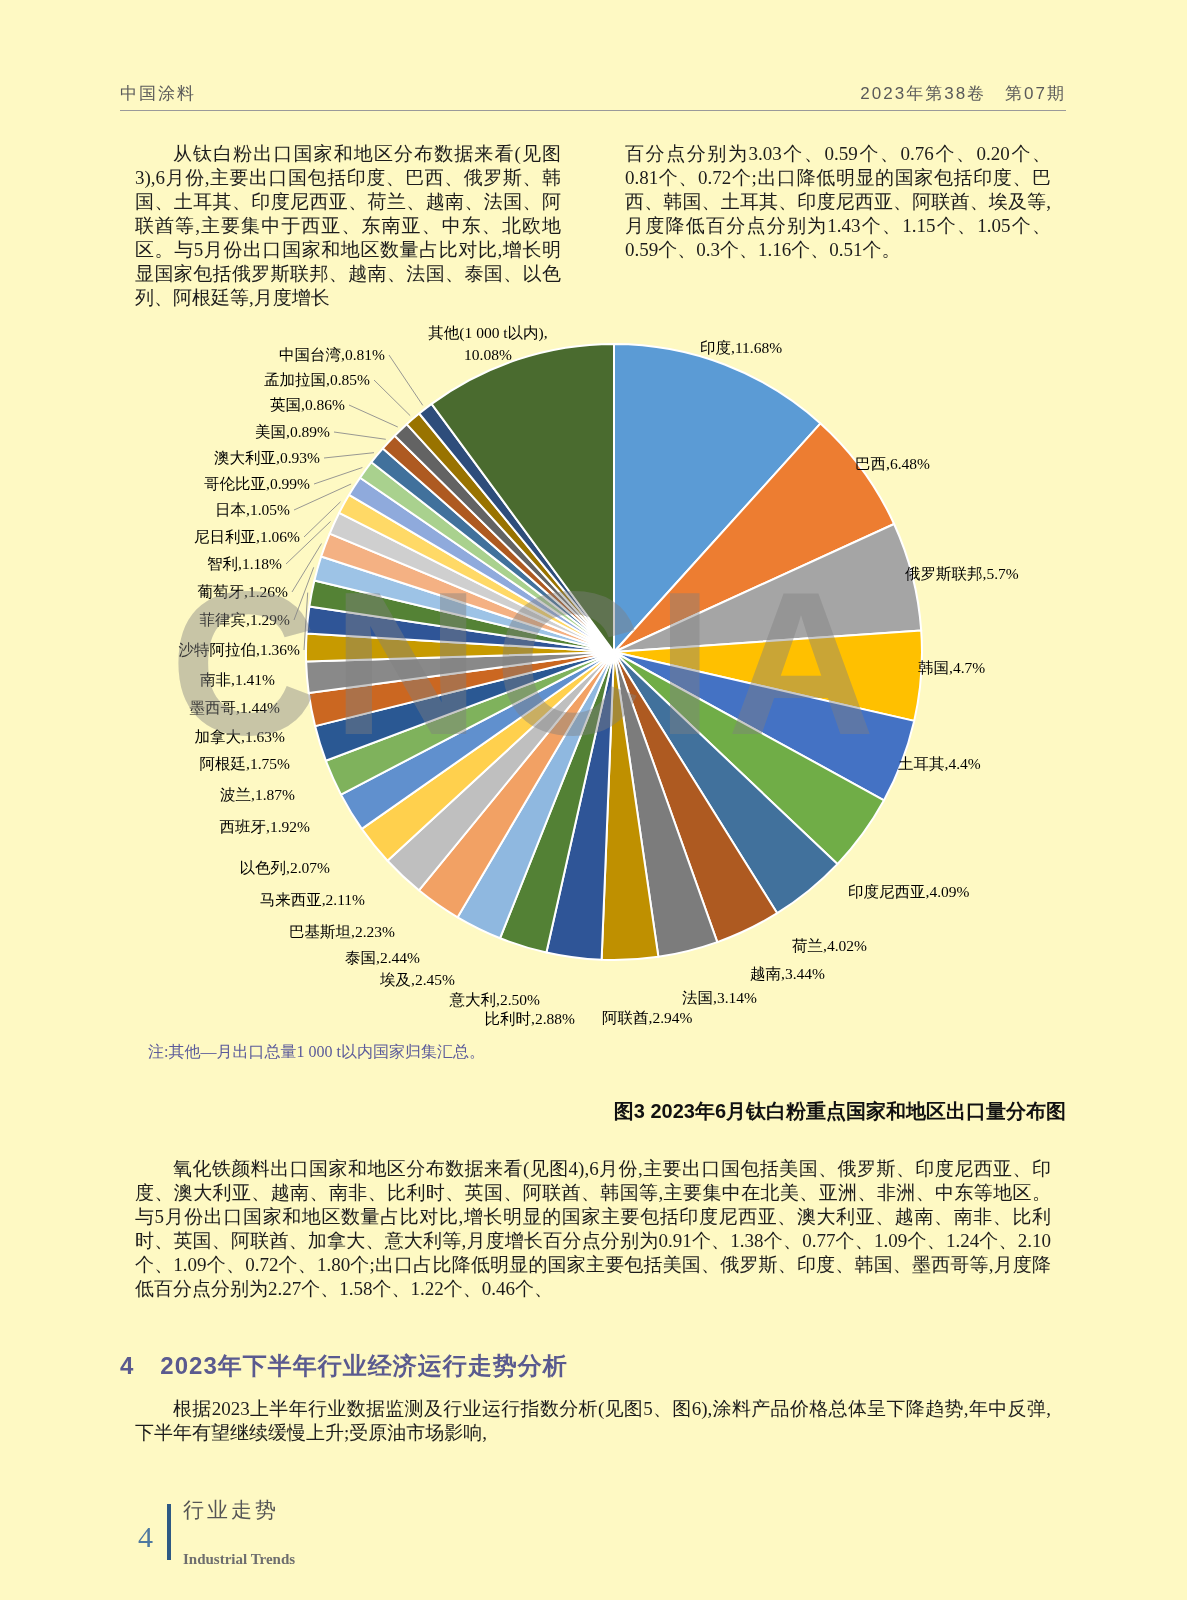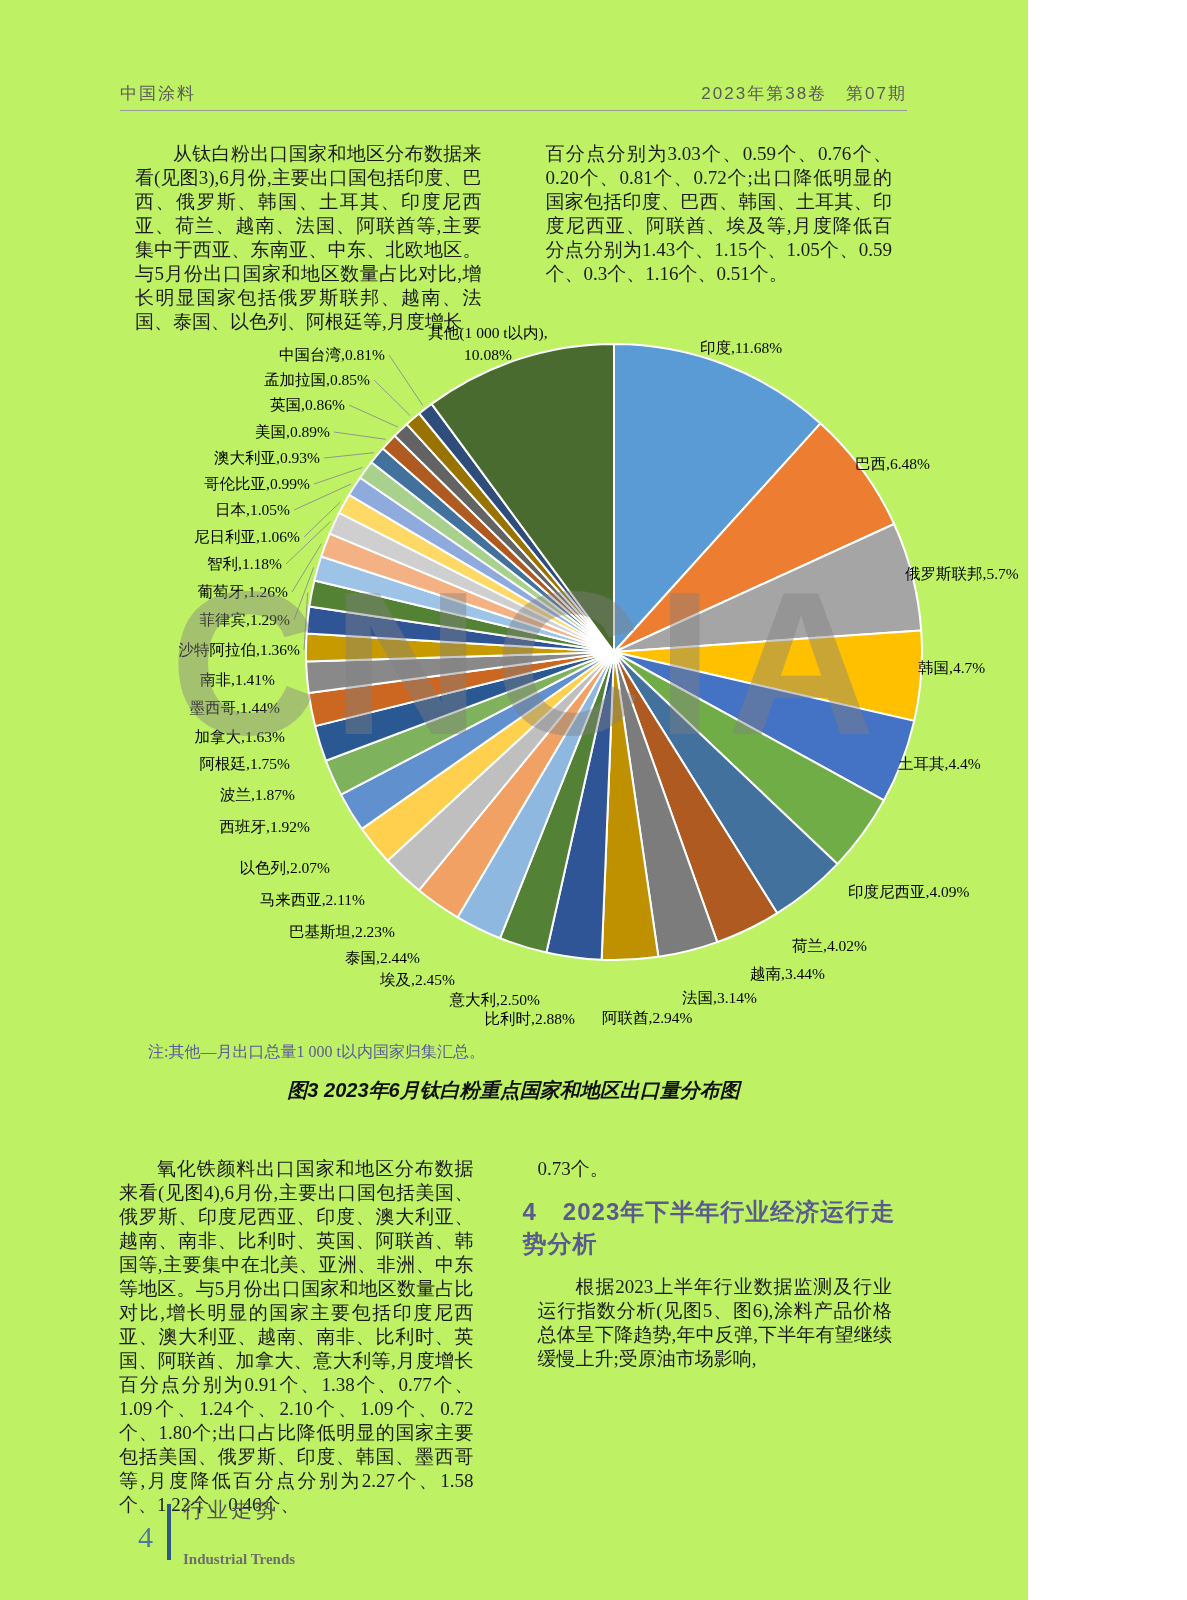--- a/index.html
+++ b/index.html
@@ -1,38 +1,38 @@
 <!DOCTYPE html>
 <html><head>
 <meta charset="utf-8">
 <style>
   html,body{margin:0;padding:0;background:#ffffff;}
-  .page{position:relative;width:1028px;height:1600px;background:#bef264;overflow:hidden;
+  .page{position:relative;width:1187px;height:1600px;background:#fef9c3;overflow:hidden;
         font-family:"Liberation Serif","DejaVu Serif",serif;color:#1c1c1c;}
   
   .hdr{position:absolute;left:120px;right:121px;top:82px;display:flex;justify-content:space-between;
        font-family:"Liberation Sans","DejaVu Sans",sans-serif;font-size:17px;color:#5a5a5a;letter-spacing:2px;}
   .hdr-rule{position:absolute;left:120px;right:121px;top:110px;border-bottom:1.5px solid #9a9a9a;}
   
   .row{display:flex;gap:34px;}
   .col{flex:1;}
   .para{margin:15px;font-size:19px;line-height:24px;text-align:justify;}
   .indent{text-indent:2em;}
   .row1{position:absolute;left:120px;right:121px;top:127px;}
   
   .figure{position:absolute;left:120px;right:121px;top:322px;}
   .chartwrap{position:relative;width:946px;height:712px;}
   .watermark{position:absolute;left:50px;top:238px;font-family:"Liberation Sans","DejaVu Sans",sans-serif;
              font-weight:700;font-size:205px;line-height:1;letter-spacing:14px;color:#808080;opacity:0.42;
              pointer-events:none;user-select:none;}
   .chart-note{margin:8px 0 0 28px;font-size:16px;color:#5a5a9a;}
-  .cap-cn{margin:14px 0 0 0;text-align:center;font-family:"Liberation Sans","DejaVu Sans",sans-serif;
-          font-weight:700;font-size:20px;color:#111;font-style:italic;}
+  .cap-cn{margin:35px 0 0 0;text-align:right;font-family:"Liberation Sans","DejaVu Sans",sans-serif;
+          font-weight:700;font-size:20px;color:#111;}
   .cap-en{margin:8px 0 0 0;text-align:center;font-weight:700;font-size:19px;color:#111;}
-  .row2{position:absolute;left:104px;right:121px;top:1142px;}
+  .row2{position:absolute;left:120px;right:121px;top:1142px;flex-direction:column;}
   .sec-head{margin:0 0 10px 0;font-family:"Liberation Sans","DejaVu Sans",sans-serif;
             font-weight:700;font-size:24px;color:#5a5a8f;letter-spacing:1px;}
   .sec-head .no{margin-right:26px;}
   
   .footer{position:absolute;left:138px;top:1496px;display:flex;align-items:center;}
   .pg-no{font-size:30px;color:#4e78a0;font-family:"Liberation Serif",serif;margin-right:14px;margin-top:10px;}
   .ftr-bar{width:4px;height:56px;background:#2e5984;margin-right:12px;}
   .ftr-titles{display:flex;flex-direction:column;justify-content:center;gap:8px;}
   .ftr-cn{font-family:"Liberation Sans","DejaVu Sans",sans-serif;font-size:21px;color:#555;letter-spacing:3px;}
   .ftr-en{font-family:"Liberation Serif","DejaVu Serif",serif;font-weight:700;font-size:15px;color:#6e6e6e;margin-top:19px;}
@@ -151,21 +151,20 @@
     </div>
     <p class="chart-note">注:其他—月出口总量1 000 t以内国家归集汇总。</p>
     <p class="cap-cn">图3  2023年6月钛白粉重点国家和地区出口量分布图</p>
   </div>
 
   <div class="row2 row">
     <div class="col">
       <p class="para indent">氧化铁颜料出口国家和地区分布数据来看(见图4),6月份,主要出口国包括美国、俄罗斯、印度尼西亚、印度、澳大利亚、越南、南非、比利时、英国、阿联酋、韩国等,主要集中在北美、亚洲、非洲、中东等地区。与5月份出口国家和地区数量占比对比,增长明显的国家主要包括印度尼西亚、澳大利亚、越南、南非、比利时、英国、阿联酋、加拿大、意大利等,月度增长百分点分别为0.91个、1.38个、0.77个、1.09个、1.24个、2.10个、1.09个、0.72个、1.80个;出口占比降低明显的国家主要包括美国、俄罗斯、印度、韩国、墨西哥等,月度降低百分点分别为2.27个、1.58个、1.22个、0.46个、</p>
     </div>
     <div class="col">
-      <p class="para">0.73个。</p>
       <h2 class="sec-head">
         <span class="no">4</span><span>2023年下半年行业经济运行走势分析</span>
       </h2>
       <p class="para indent">根据2023上半年行业数据监测及行业运行指数分析(见图5、图6),涂料产品价格总体呈下降趋势,年中反弹,下半年有望继续缓慢上升;受原油市场影响,</p>
     </div>
   </div>
 
   <div class="footer">
     <span class="pg-no">4</span>
     <span class="ftr-bar"></span>

